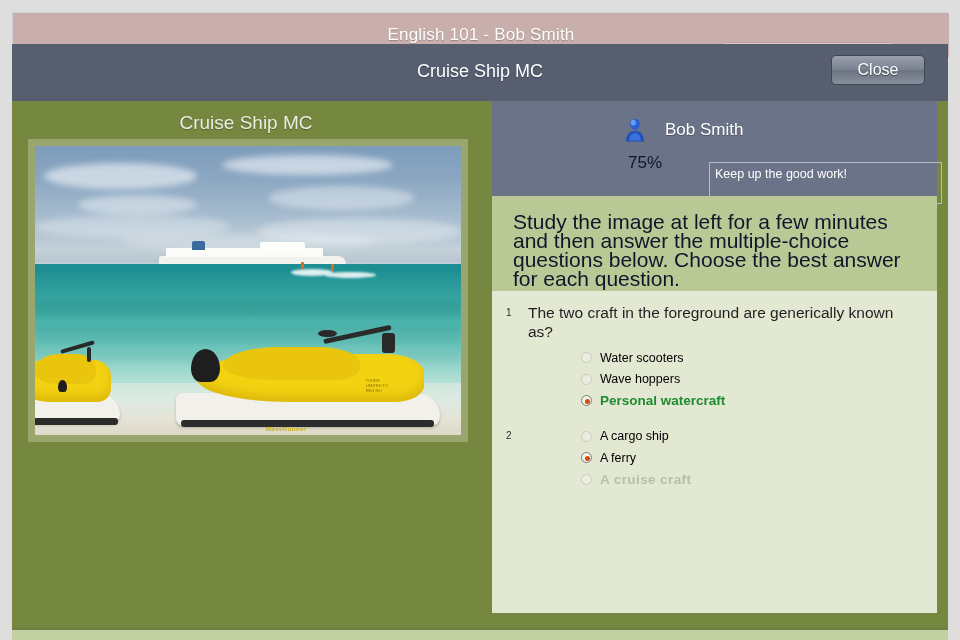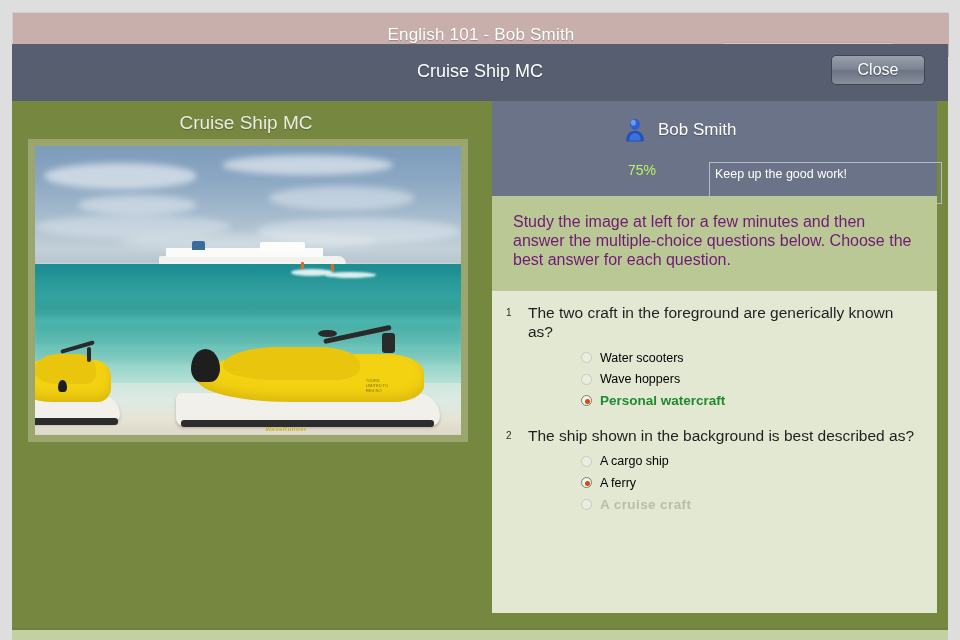--- a/index.html
+++ b/index.html
@@ -209,48 +209,48 @@
   }
 
   
   .right-col { position: absolute; left: 468px; top: 0; width: 468px; height: 517px; }
 
   .student-panel {
     position: absolute; left: 12px; top: 0px;
     width: 445px; height: 95px;
     background: #6a7388;
   }
-  .student-row { position: absolute; left: 130px; top: 16px; display: flex; align-items: center; gap: 10px; }
+  .student-row { position: absolute; left: 130px; top: 16px; display: flex; align-items: center; gap: 17px; }
   .avatar-icon { width: 26px; height: 26px; display: block; }
   .student-name { color: #ffffff; font-size: 17px; text-shadow: 0 1px 1px rgba(0,0,0,.3); }
   .score {
     position: absolute; left: 136px; top: 52px;
-    color: #bef264; font-size: 14px; margin-top: 9px;
+    color: #0f172a; font-size: 17px;
   }
   .feedback-box {
     position: absolute; left: 217px; top: 45px;
     width: 233px; height: 42px;
     background: transparent;
     border: 1px solid #b6bcc6;
     color: #ffffff;
     font-size: 12.5px;
     padding: 4px 5px;
     font-family: "Liberation Sans", sans-serif;
     resize: none;
     outline: none;
     margin-top: 16px;
   }
 
   .instructions {
     position: absolute; left: 12px; top: 95px;
     width: 445px; height: 95px;
     background: #b9c894;
     padding: 16px 18px 0 21px;
-    color: #701a75;
-    font-size: 16px;
+    color: #0f172a;
+    font-size: 21px;
     line-height: 19px;
   }
 
   .questions {
     position: absolute; left: 12px; top: 190px;
     width: 445px; height: 322px;
     background: #e3e8d3;
     padding: 12px 10px 0 12px;
     overflow: hidden;
   }
@@ -413,21 +413,20 @@
               <div class="opt selected correct">
                 <span class="radio"></span>
                 <span class="opt-label">Personal watercraft</span>
               </div>
             </div>
           </div>
 
           <div class="q-block">
             <div class="q-head">
               <span class="q-num">2</span>
-              <span class="q-text">The ship shown in the background is best described as?</span>
             </div>
             <div class="options">
               <div class="opt dim">
                 <span class="radio"></span>
                 <span class="opt-label">A cargo ship</span>
               </div>
               <div class="opt selected">
                 <span class="radio"></span>
                 <span class="opt-label">A ferry</span>
               </div>

